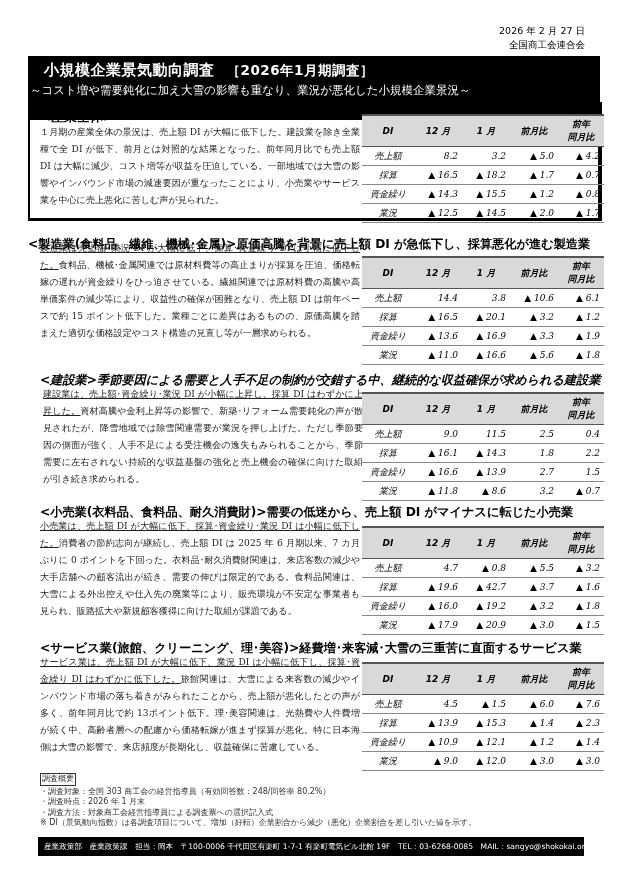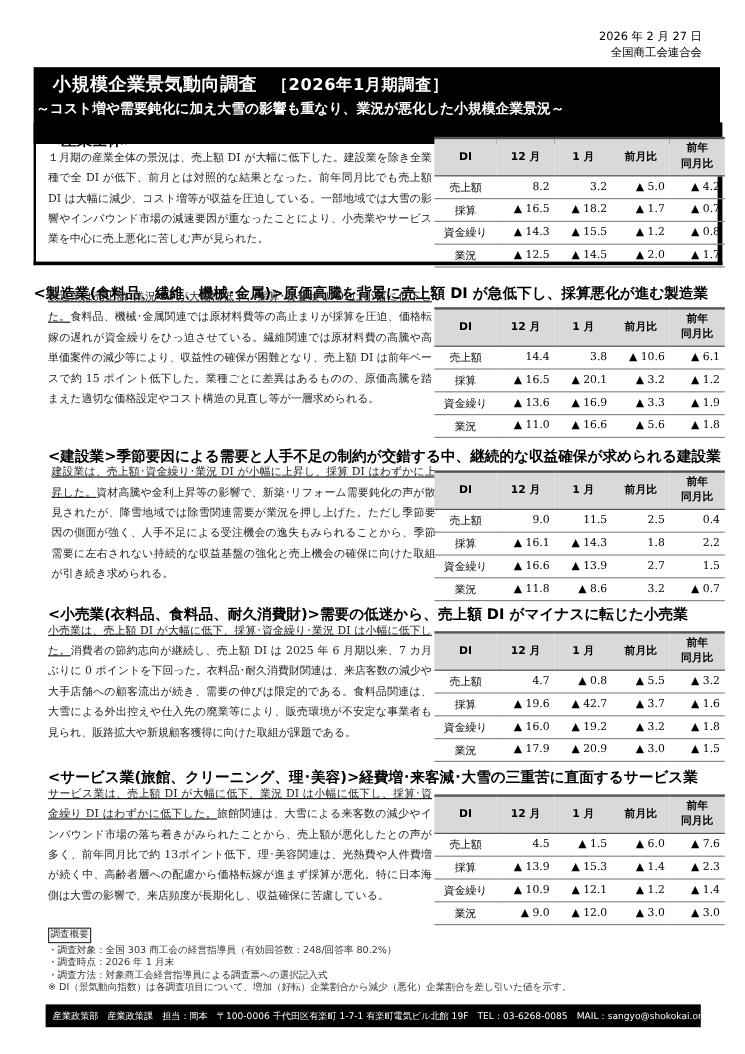--- a/index.html
+++ b/index.html
@@ -2,26 +2,26 @@
 <html><head>
   <meta charset="utf-8">
   <style>
     html, body { margin: 0; padding: 0; background: #fff; }
     body { width: 621px; height: 878px; position: relative; overflow: hidden;
            font-family: "DejaVu Sans", sans-serif; color: #000; }
     .date-block { position: absolute; right: 36px; top: 24px; text-align: right; font-size: 9.5px; line-height: 14px; }
     .title-bar { position: absolute; left: 28px; top: 56px; width: 572px; height: 64px; background: #000; color: #fff; }
     .title-main { position: absolute; left: 16px; top: 5px; font-size: 15px; font-weight: bold; letter-spacing: 0.5px; white-space: nowrap; }
     .title-main .period { font-size: 13.5px; margin-left: 12px; }
-    .title-sub { position: absolute; left: 2px; top: 27px; font-size: 11.5px; font-weight: bold; white-space: nowrap; text-align: right; }
+    .title-sub { position: absolute; left: 2px; top: 27px; font-size: 11.5px; font-weight: normal; white-space: nowrap; text-align: right; }
     .overall-box { position: absolute; left: 28px; top: 102px; width: 568px; height: 116px; border: 2px solid #000; border-top: none; border-right: 4px solid #000; border-bottom: 3px solid #000; }
     .section-heading { position: absolute; font-size: 12.2px; font-weight: bold; white-space: nowrap; }
     .section-text { position: absolute; font-family: "DejaVu Serif", serif; font-size: 9.1px; line-height: 17px; width: 320px; text-align: justify; color: #222; }
     .section-text .u { text-decoration: underline; }
-    .di-table { position: absolute; border-collapse: collapse; font-size: 9px; }
+    .di-table { position: absolute; border-collapse: collapse; font-size: 9px; font-style: italic; }
     .di-table th { background: #d9d9d9; font-weight: bold; height: 30px; padding: 0; text-align: center; line-height: 13px; border-top: 2px solid #555; border-bottom: 1px solid #555; }
     .di-table td { height: 18px; padding: 0 4px; font-family: "DejaVu Serif", serif; text-align: right; border-bottom: 1px solid #888; white-space: nowrap; }
     .di-table td.label { text-align: center; font-family: "DejaVu Sans", sans-serif; padding: 0; }
     .di-table col.c0 { width: 52px; } .di-table col.c1 { width: 48px; } .di-table col.c2 { width: 48px; } .di-table col.c3 { width: 48px; } .di-table col.c4 { width: 46px; }
     .summary { position: absolute; left: 40px; top: 773px; font-size: 8px; line-height: 10.5px; color: #333; }
     .summary-title { display: inline-block; border: 1px solid #333; padding: 0 1px; margin-bottom: 1px; }
     .footer-bar { position: absolute; left: 38px; top: 837px; width: 540px; height: 19px; background: #000; color: #fff; font-size: 7.6px; line-height: 19px; padding-left: 6px; white-space: nowrap; overflow: hidden; }
   </style>
 </head>
 <body>
@@ -137,21 +137,21 @@
   <tr>
         <td class="label">業況</td>
         <td>▲ 11.0</td>
         <td>▲ 16.6</td>
         <td>▲ 5.6</td>
         <td>▲ 1.8</td>
       </tr>
 </tbody>
   </table>
 
-<div class="section-heading" style="left:40px; top:372px;">&lt;建設業&gt;季節要因による需要と人手不足の制約が交錯する中、継続的な収益確保が求められる建設業</div>
+<div class="section-heading" style="left:40px; top:372px;font-style:italic;">&lt;建設業&gt;季節要因による需要と人手不足の制約が交錯する中、継続的な収益確保が求められる建設業</div>
 <div class="section-text" style="left:43px; top:386px;">
   <span class="u">建設業は、売上額･資金繰り･業況 DI が小幅に上昇し、採算 DI はわずかに上昇した。</span><span>資材高騰や金利上昇等の影響で、新築･リフォーム需要鈍化の声が散見されたが、降雪地域では除雪関連需要が業況を押し上げた。ただし季節要因の側面が強く、人手不足による受注機会の逸失もみられることから、季節需要に左右されない持続的な収益基盤の強化と売上機会の確保に向けた取組が引き続き求められる。</span>
 </div>
 <table class="di-table" style="left:362px; top:392px;">
   <colgroup>
       <col class="c0">
       <col class="c1">
       <col class="c2">
       <col class="c3">
       <col class="c4">

